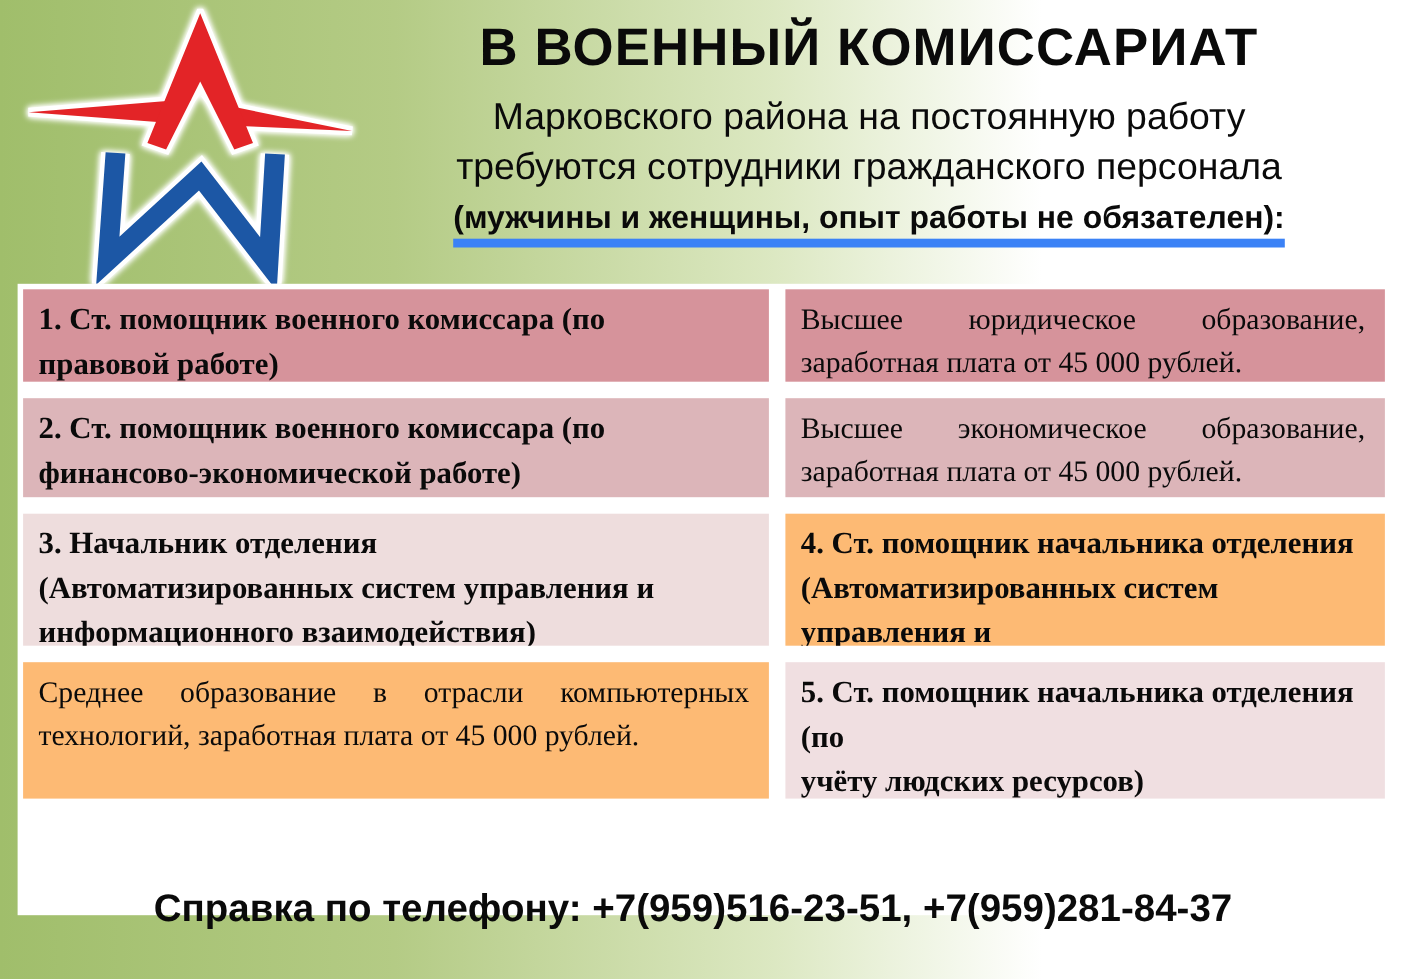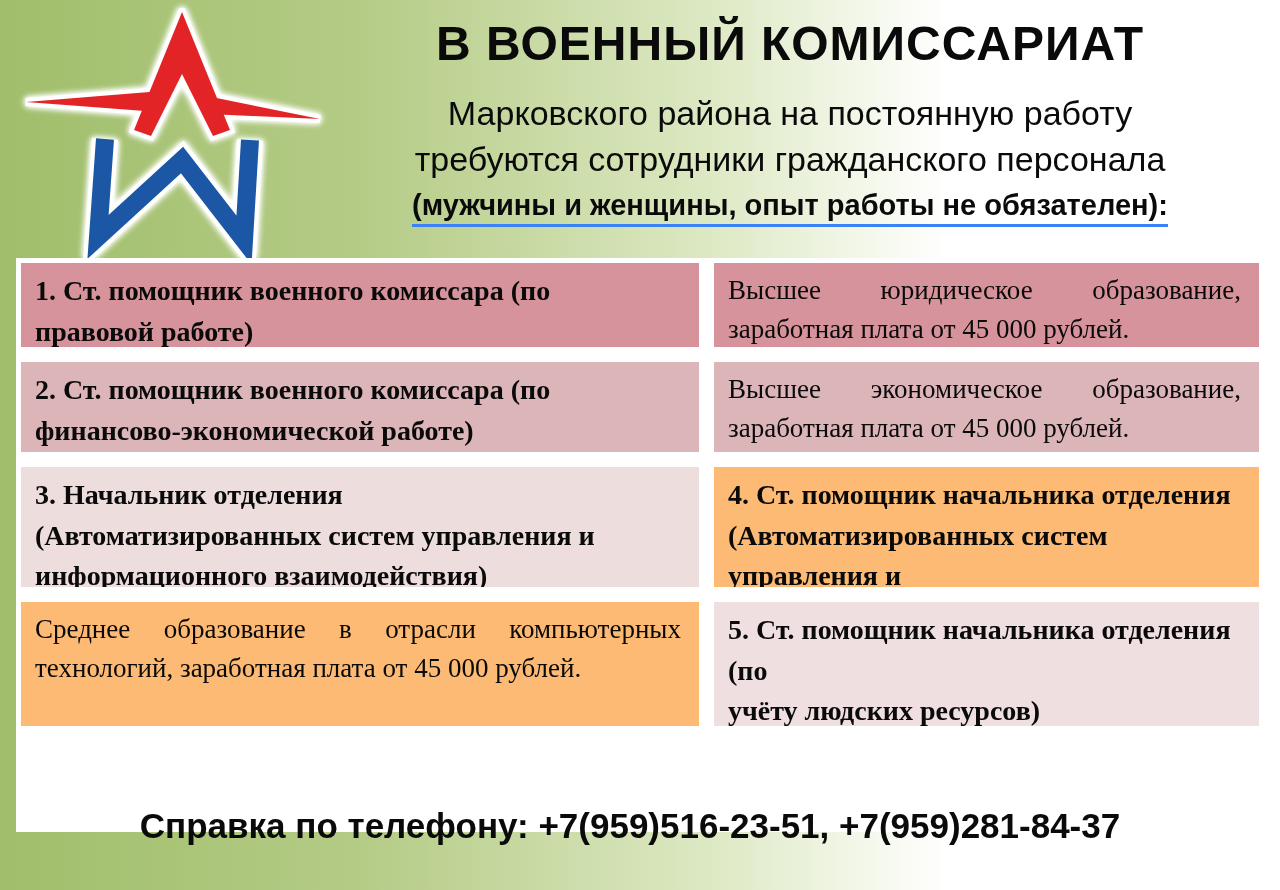--- a/index.html
+++ b/index.html
@@ -4,24 +4,24 @@
 <style>
   html,body{margin:0;padding:0;}
   body{
     width:1280px;height:890px;position:relative;overflow:hidden;
     background:linear-gradient(90deg,#a0be6b 0%,#b4cb85 28%,#dce8c2 55%,#ffffff 74%,#ffffff 100%);
     font-family:"Liberation Sans",sans-serif;color:#0a0a0a;
   }
   .star-wrap{position:absolute;left:22px;top:8px;width:300px;height:250px;}
   .star-wrap svg{filter:drop-shadow(0 0 3px #ffffff) drop-shadow(0 0 2px #ffffff);}
   .header-text{position:absolute;left:330px;top:16px;width:920px;text-align:center;}
-  .title{font-size:48px;font-weight:bold;letter-spacing:1px;line-height:1.15;margin:0 0 20px 0;}
+  .title{font-size:48px;font-weight:bold;letter-spacing:1px;line-height:1.15;margin:0 0 13px 0;}
   .sub1,.sub2{font-size:34px;line-height:1.35;text-align:center;}
   .sub3{font-size:29px;font-weight:bold;margin-top:6px;}
-  .sub3 span{display:inline-block;border-bottom:3px solid #3b82f6;padding-bottom:2px;}
+  .sub3 span{display:inline-block;border-bottom:8px solid #3b82f6;padding-bottom:2px;}
   .jobs-table{
     position:absolute;left:16px;top:258px;width:1248px;
     background:#ffffff;padding:5px;box-sizing:border-box;
     display:grid;grid-template-columns:678px 1fr;grid-auto-flow:row;
     grid-template-rows:84px 90px 120px 124px 86px;gap:15px;
   }
   .cell{box-sizing:border-box;overflow:hidden;font-family:"Liberation Serif",serif;}
   .cell.pos{font-weight:bold;font-size:28px;line-height:1.45;padding:8px 12px 0 14px;white-space:pre-line;}
   .cell.req{font-size:27px;line-height:1.45;padding:8px 18px 12px 14px;text-align:justify;}
   .r1{background:#d6939b;}

